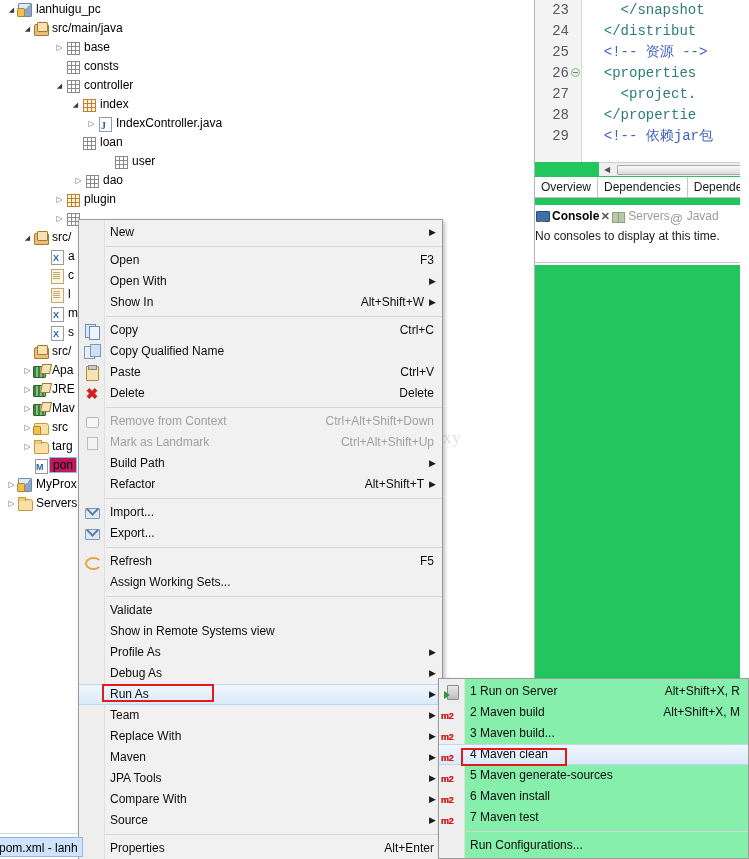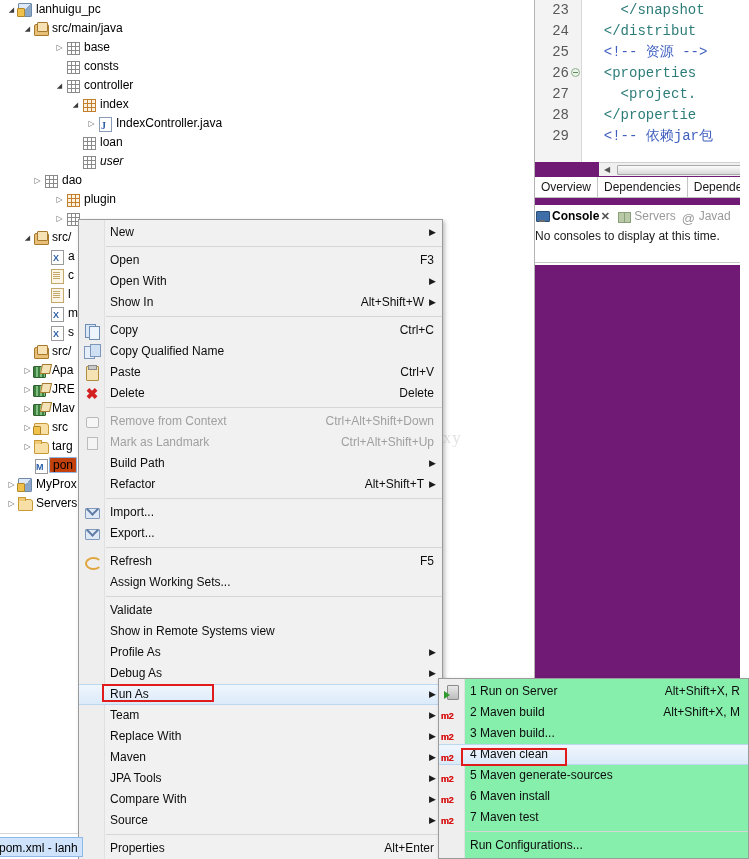--- a/index.html
+++ b/index.html
@@ -21,21 +21,21 @@
   }
   .tree-row {
     position: relative;
     height: 19px; line-height: 19px;
     white-space: nowrap;
     font-size: 12px;
     color: #000;
     padding-left: 0;
   }
   .tree-row.selected .tlabel {
-    background: #c2410c;
+    background: #be185d;
     border: 1px solid #8fb8e8;
     border-radius: 2px;
     padding: 0 3px;
     margin-left: -3px;
   }
   .twisty {
     display: inline-block; width: 11px; text-align: center;
     font-size: 8px; color: #5a5a5a; vertical-align: middle;
   }
   .twisty.open::before { content: "◢"; font-size: 7px; color:#3b3b3b; }
@@ -140,21 +140,21 @@
   .ico-folder-src::after{
     content:""; position:absolute; left:0px; top:5px; width:6px; height:7px;
     background:#f0c24b; border:1px solid #b2872a; border-radius:1px;
   }
 
   .tlabel { font-size:12px; vertical-align: middle; }
 
   
   #editor-pane {
     position:absolute; left:534px; top:0; width:206px; height:859px;
-    background:#701a75; overflow:hidden;
+    background:#22c55e; overflow:hidden;
     border-left:1px solid #b4b4b4;
   }
   #code-area {
     position:absolute; left:0; top:0; width:215px; height:162px;
     background:#ffffff;
     font-family:"Liberation Mono", monospace;
     font-size:14px;
   }
   .gutter {
     position:absolute; left:0; top:0; width:47px; height:162px;
@@ -200,21 +200,21 @@
     padding:0 6px; font-size:12px; color:#1a1a1a;
     border-right:1px solid #c4c4c4;
   }
 
   #console-view {
     position:absolute; left:0; top:205px; width:215px; height:60px; background:#fff;
   }
   #console-tabbar { height:22px; white-space:nowrap; }
   .ctab {
     display:inline-block; height:22px; line-height:22px;
-    font-size:12px; padding-right:6px; vertical-align: middle;
+    font-size:12px; vertical-align: middle;
   }
   .ctab.active { font-weight:bold; color:#000; }
   .ctab.inactive { color:#9a9a9a; }
   .cicon { display:inline-block; width:14px; height:12px; vertical-align:middle; position:relative; margin-right:3px; }
   .cicon-console::before{
     content:""; position:absolute; left:1px; top:0; width:12px; height:9px;
     background:#3f6fa8; border:1px solid #2b4c74; border-radius:1px;
   }
   .cicon-console::after{
     content:""; position:absolute; left:4px; top:9px; width:6px; height:2px; background:#6a6a6a;
@@ -364,22 +364,22 @@
 
   <div id="explorer">
       <div class="tree-row" style="padding-left: 6px;"><span class="twisty open"></span><span class="ico ico-project"></span><span class="tlabel">lanhuigu_pc</span></div>
       <div class="tree-row" style="padding-left: 22px;"><span class="twisty open"></span><span class="ico ico-srcfolder"></span><span class="tlabel">src/main/java</span></div>
       <div class="tree-row" style="padding-left: 54px;"><span class="twisty closed"></span><span class="ico ico-package"></span><span class="tlabel">base</span></div>
       <div class="tree-row" style="padding-left: 54px;"><span class="twisty none"></span><span class="ico ico-package"></span><span class="tlabel">consts</span></div>
       <div class="tree-row" style="padding-left: 54px;"><span class="twisty open"></span><span class="ico ico-package"></span><span class="tlabel">controller</span></div>
       <div class="tree-row" style="padding-left: 70px;"><span class="twisty open"></span><span class="ico ico-package-o"></span><span class="tlabel">index</span></div>
       <div class="tree-row" style="padding-left: 86px;"><span class="twisty closed"></span><span class="ico ico-java"></span><span class="tlabel">IndexController.java</span></div>
       <div class="tree-row" style="padding-left: 70px;"><span class="twisty none"></span><span class="ico ico-package"></span><span class="tlabel">loan</span></div>
-      <div class="tree-row" style="padding-left: 70px; font-style: italic;"><span class="twisty none"></span><span class="ico ico-package"></span><span class="tlabel">user</span></div>
-      <div class="tree-row" style="padding-left: 32px;"><span class="twisty closed"></span><span class="ico ico-package"></span><span class="tlabel">dao</span></div>
+      <div class="tree-row" style="padding-left: 102px;"><span class="twisty none"></span><span class="ico ico-package"></span><span class="tlabel">user</span></div>
+      <div class="tree-row" style="padding-left: 62px; margin-left: 11px;"><span class="twisty closed"></span><span class="ico ico-package"></span><span class="tlabel">dao</span></div>
       <div class="tree-row" style="padding-left: 54px;"><span class="twisty closed"></span><span class="ico ico-package-o"></span><span class="tlabel">plugin</span></div>
       <div class="tree-row" style="padding-left: 54px;"><span class="twisty closed"></span><span class="ico ico-package"></span><span class="tlabel"></span></div>
       <div class="tree-row" style="padding-left: 22px;"><span class="twisty open"></span><span class="ico ico-srcfolder"></span><span class="tlabel">src/</span></div>
       <div class="tree-row" style="padding-left: 38px;"><span class="twisty none"></span><span class="ico ico-xml"></span><span class="tlabel">a</span></div>
       <div class="tree-row" style="padding-left: 38px;"><span class="twisty none"></span><span class="ico ico-doc"></span><span class="tlabel">c</span></div>
       <div class="tree-row" style="padding-left: 38px;"><span class="twisty none"></span><span class="ico ico-doc"></span><span class="tlabel">l</span></div>
       <div class="tree-row" style="padding-left: 38px;"><span class="twisty none"></span><span class="ico ico-xml"></span><span class="tlabel">m</span></div>
       <div class="tree-row" style="padding-left: 38px;"><span class="twisty none"></span><span class="ico ico-xml"></span><span class="tlabel">s</span></div>
       <div class="tree-row" style="padding-left: 22px;"><span class="twisty none"></span><span class="ico ico-srcfolder"></span><span class="tlabel">src/</span></div>
       <div class="tree-row" style="padding-left: 22px;"><span class="twisty closed"></span><span class="ico ico-lib"></span><span class="tlabel">Apa</span></div>

